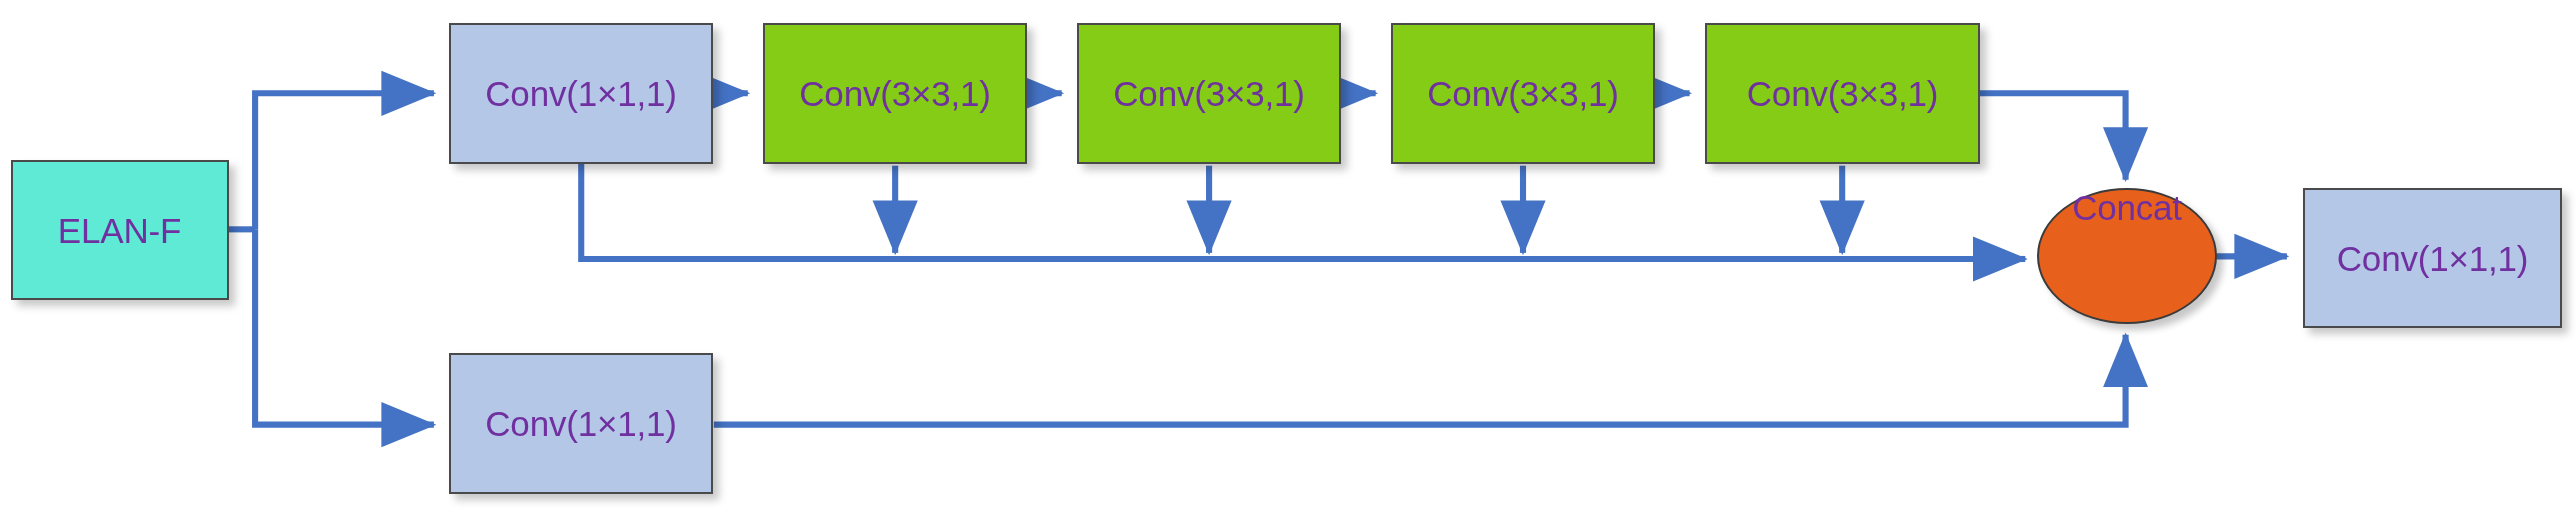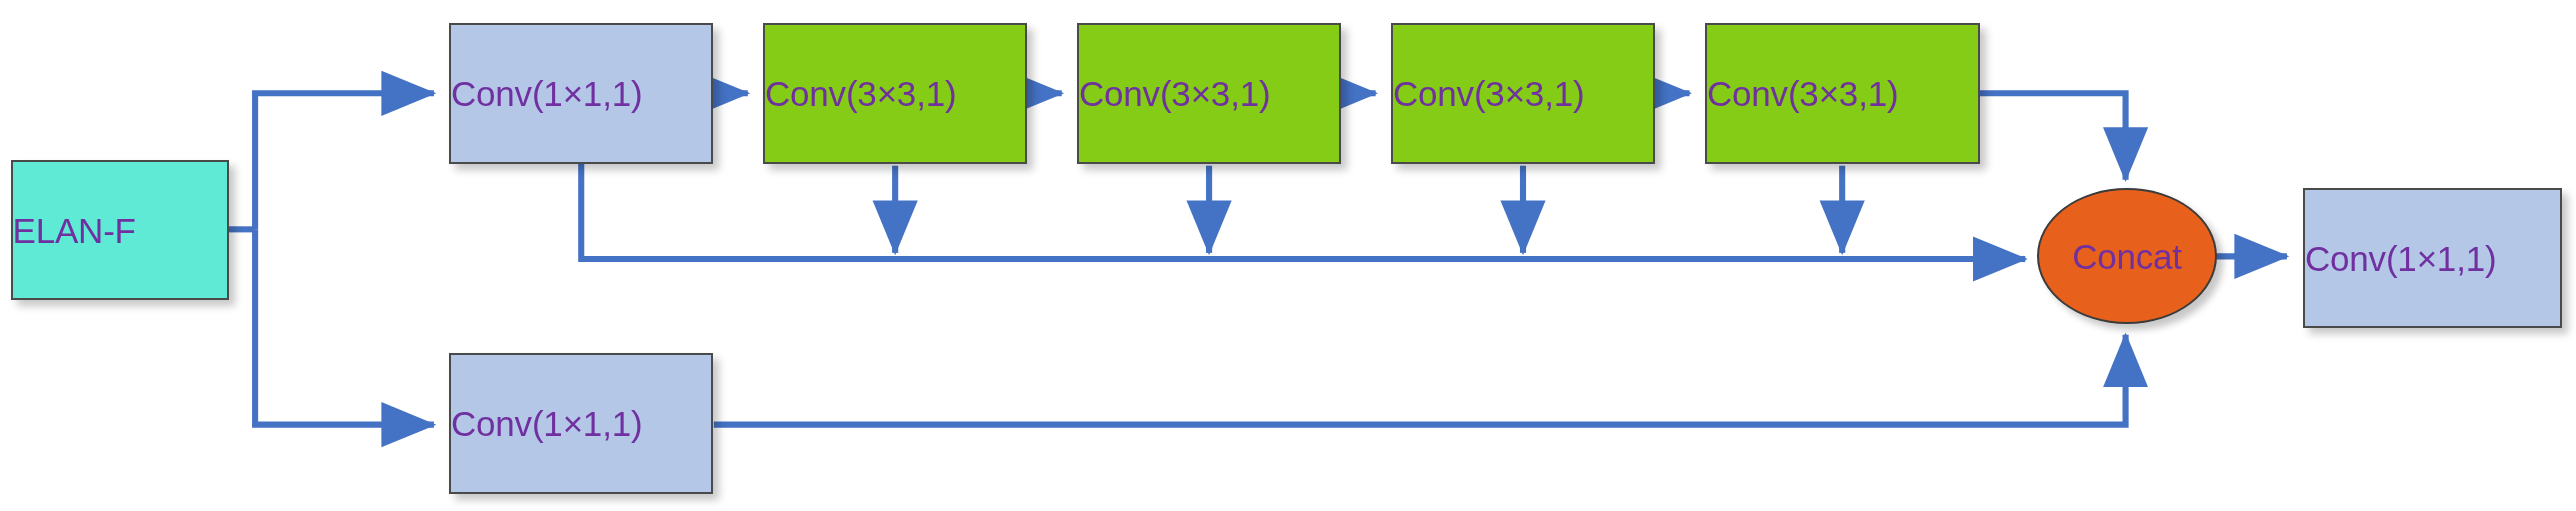--- a/index.html
+++ b/index.html
@@ -10,20 +10,21 @@
     height:511px;
     background:#ffffff;
     overflow:hidden;
   }
   #edges{position:absolute;left:0;top:0;width:2576px;height:511px;}
   .node{
     position:absolute;
     box-sizing:border-box;
     display:flex;
     align-items:center;
+    justify-content:center;
     color:#7030A0;
     font-size:35px;
     line-height:1;
     letter-spacing:-0.2px;
     white-space:nowrap;
     border:2.6px solid #4A4A4A;
     box-shadow:6.1px 6.1px 7.9px rgba(0,0,0,0.22);
   }
   .node.source{ background:#5eead4; }
   .node.conv1{ background:#B4C7E7; }
@@ -99,21 +100,21 @@
   </div>
 
   <div class="node conv3" style="left:1705px;top:23px;width:275px;height:141px;">
     <span>Conv(3×3,1)</span>
   </div>
 
   <div class="node conv1" style="left:449px;top:353px;width:264px;height:141px;">
     <span>Conv(1×1,1)</span>
   </div>
 
-  <div class="node ellipse" style="left:2037px;top:188px;width:180px;height:136px;display:flex;align-items:center;justify-content:center;">
+  <div class="node ellipse" style="left:2037px;top:188px;width:180px;height:136px;display:flex;align-items:flex-start;justify-content:center;">
     <span>Concat</span>
   </div>
 
   <div class="node conv1" style="left:2303px;top:188px;width:259px;height:140px;">
     <span>Conv(1×1,1)</span>
   </div>
 
 </div>
 
 

